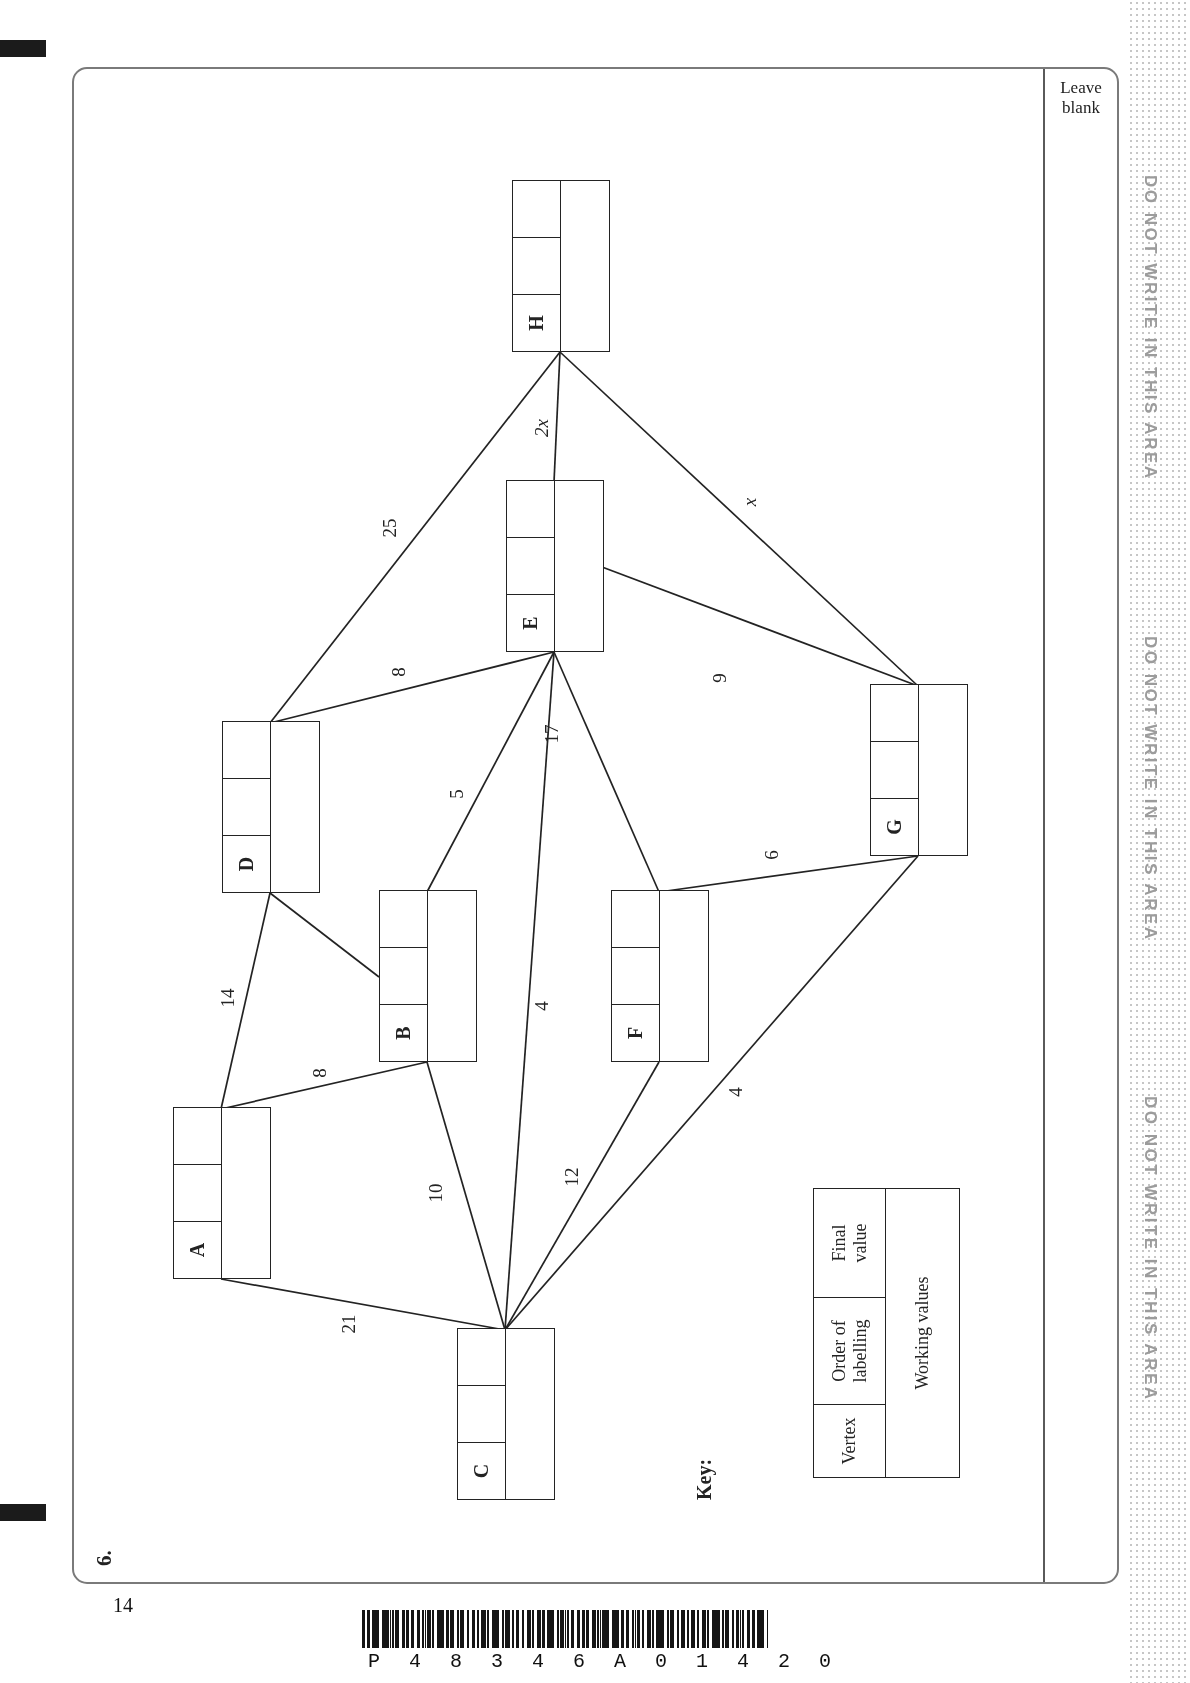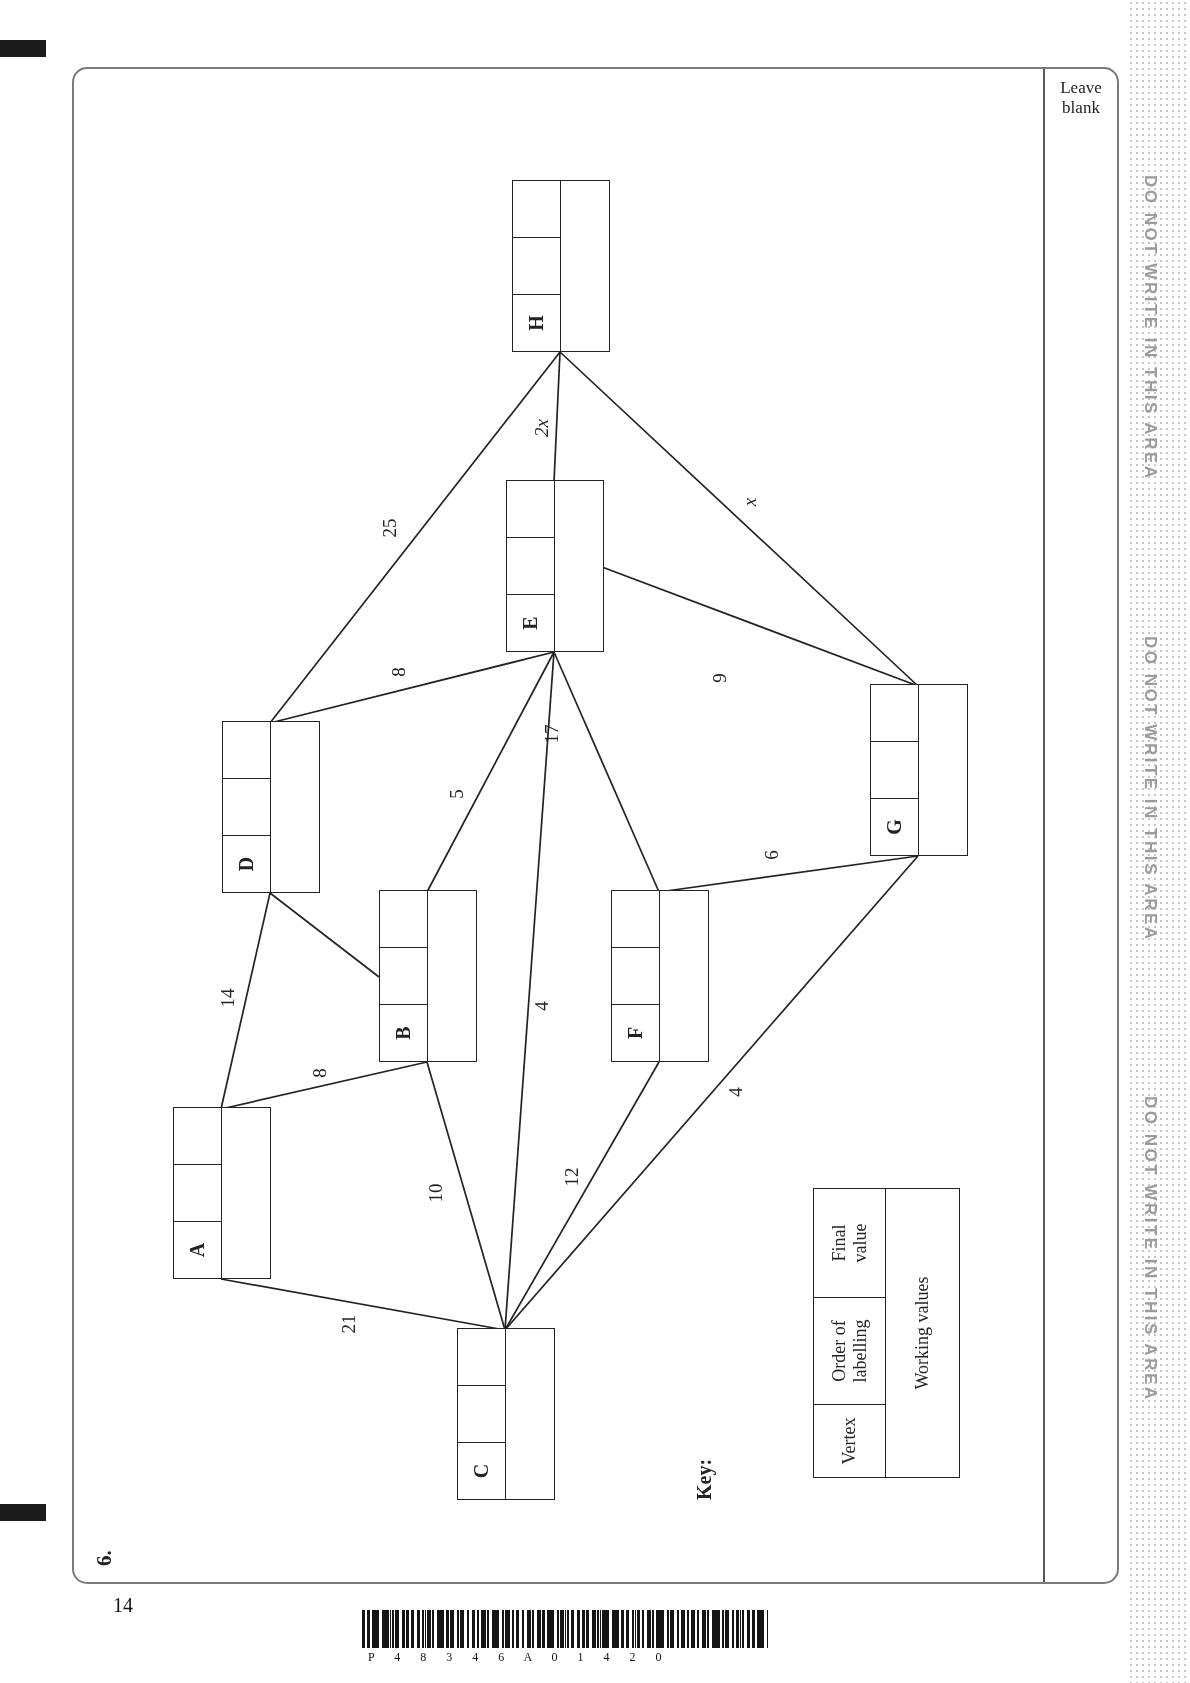--- a/index.html
+++ b/index.html
@@ -34,22 +34,22 @@
 
   #page-number{position:absolute;left:113px;top:1594px;font-size:20px;color:#111;}
 
   #barcode{position:absolute;left:362px;top:1610px;width:406px;height:38px;
            background-color:#fff;
            background-image:
              repeating-linear-gradient(90deg,#151515 0 2px,transparent 2px 5px),
              repeating-linear-gradient(90deg,#151515 0 1px,transparent 1px 7px),
              repeating-linear-gradient(90deg,#151515 0 3px,transparent 3px 11px);}
   #barcode-text{position:absolute;left:368px;top:1650px;width:400px;
-                font-family:Liberation Serif, serif;
-                font-size:12px;color:#111;word-spacing:17px;white-space:nowrap;}
+                font-family:Liberation Mono, monospace;
+                font-size:20px;color:#111;word-spacing:17px;white-space:nowrap;}
 
   
   #diagram{position:absolute;width:1513px;height:969px;left:0;top:0;
            transform:translate(72px,1580px) rotate(-90deg);transform-origin:0 0;}
   #edge-svg{position:absolute;left:0;top:0;}
 
   #question-number{position:absolute;left:14px;top:20px;font-size:21px;font-weight:bold;}
 
   .vbox{position:absolute;width:170px;height:96px;border:1.7px solid var(--ink);
         background:#fff;box-sizing:content-box;}

